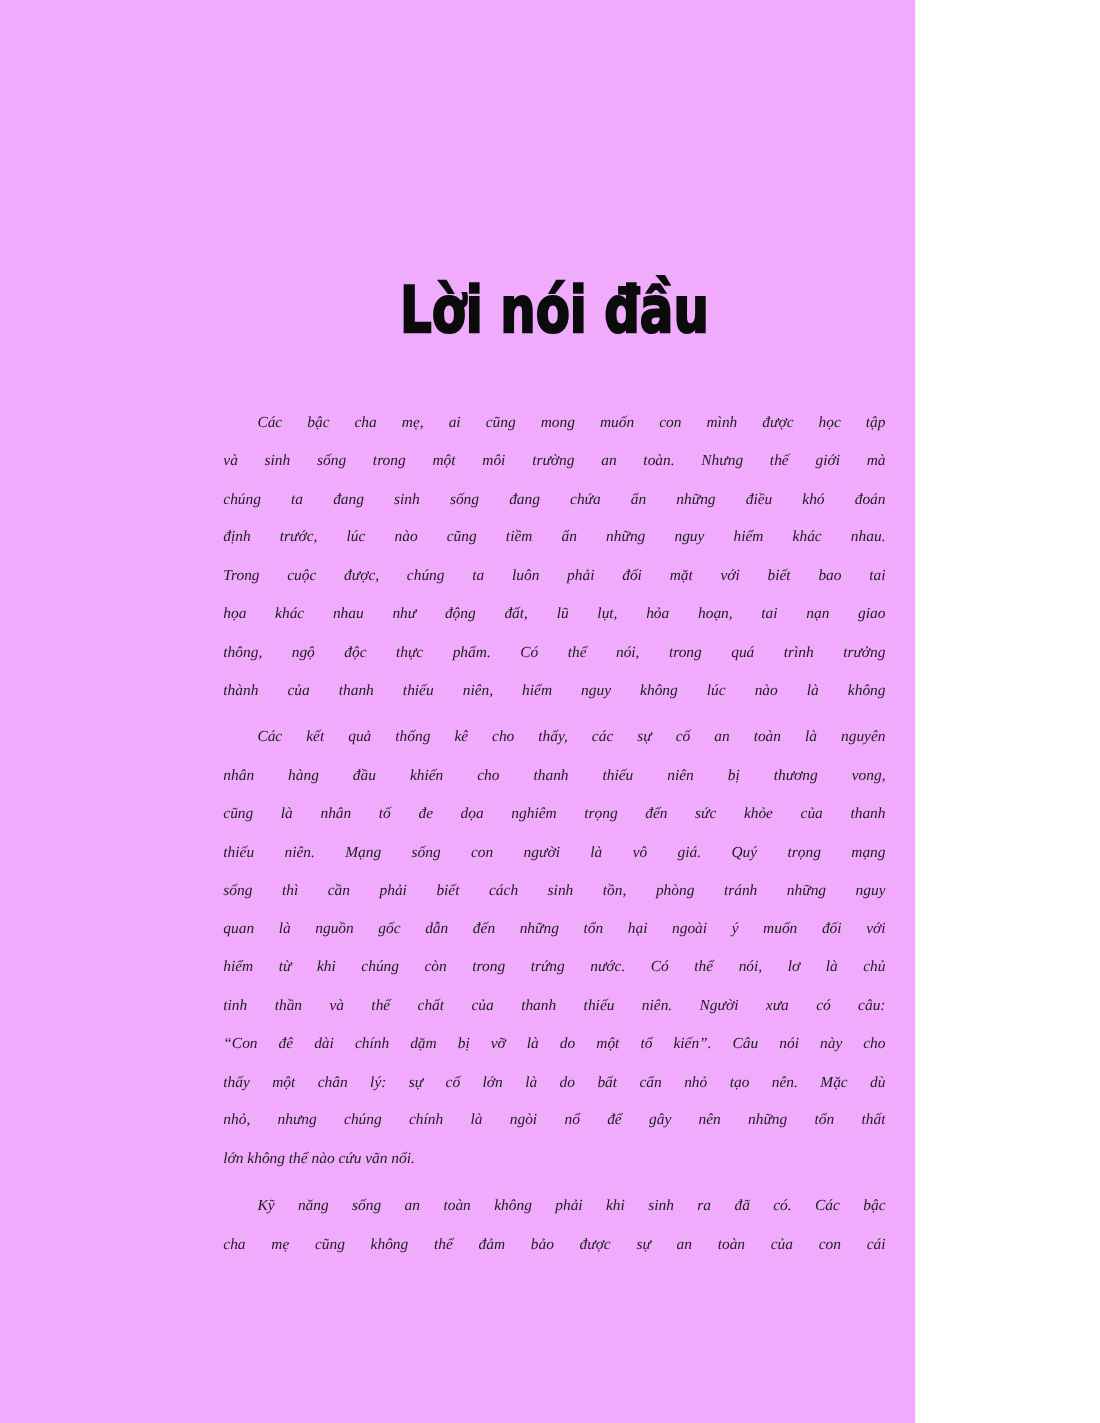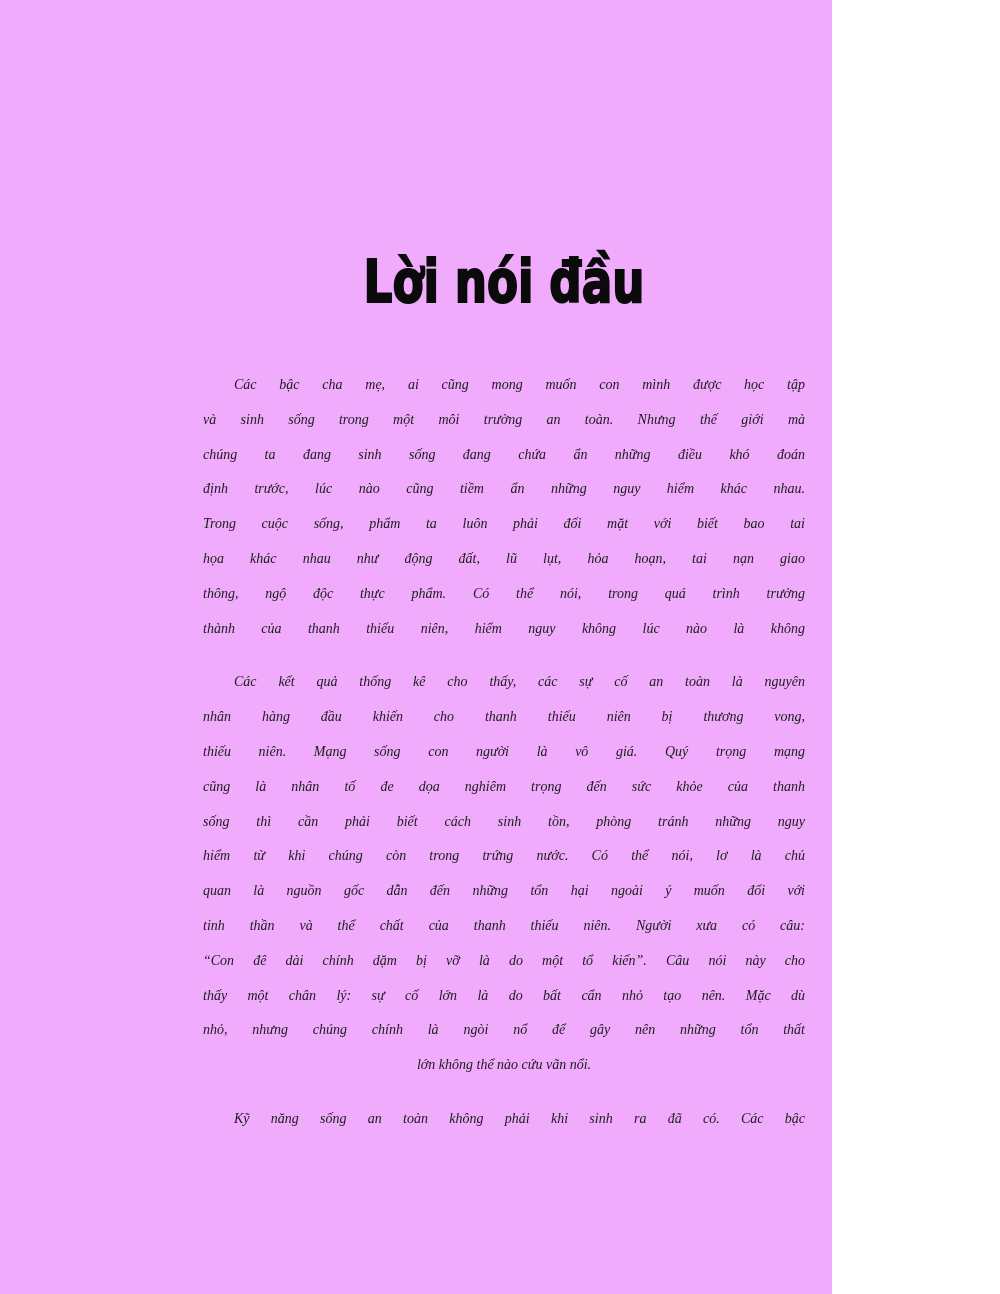--- a/index.html
+++ b/index.html
@@ -36,34 +36,34 @@
     letter-spacing: 0px;
   }
   .content {
     position: absolute;
     top: 368px;
     left: 203px;
     width: 602px;
     color: #1b1b1b;
   }
   .paragraph { margin: 0; }
-  .paragraph + .paragraph { margin-top: 19px; }
+  .paragraph + .paragraph { margin-top: 8px; }
   .line {
     font-style: italic;
     font-size: 14px;
     line-height: 34.8px;
     height: 34.8px;
     overflow: hidden;
   }
   .line.justify {
     text-align: justify;
     text-align-last: justify;
   }
   .line.left {
-    text-align: center;
+    text-align: left;
   }
   .line.indent {
     padding-left: 31px;
   }
 </style>
 </head>
 <body>
 
 <div class="page">
 
@@ -71,39 +71,40 @@
     <span class="title-text">Lời nói đầu</span>
   </div>
 
   <div class="content">
 
     <div class="paragraph">
       <div class="line justify indent">Các bậc cha mẹ, ai cũng mong muốn con mình được học tập</div>
       <div class="line justify">và sinh sống trong một môi trường an toàn. Nhưng thế giới mà</div>
       <div class="line justify">chúng ta đang sinh sống đang chứa ẩn những điều khó đoán</div>
       <div class="line justify">định trước, lúc nào cũng tiềm ẩn những nguy hiểm khác nhau.</div>
-      <div class="line justify">Trong cuộc sống, phẩm ta luôn phải đối mặt với biết bao tai</div>
+      <div class="line justify">Trong cuộc được, chúng ta luôn phải đối mặt với biết bao tai</div>
       <div class="line justify">họa khác nhau như động đất, lũ lụt, hỏa hoạn, tai nạn giao</div>
       <div class="line justify">thông, ngộ độc thực phẩm. Có thể nói, trong quá trình trưởng</div>
       <div class="line justify">thành của thanh thiếu niên, hiểm nguy không lúc nào là không</div>
     </div>
 
     <div class="paragraph">
       <div class="line justify indent">Các kết quả thống kê cho thấy, các sự cố an toàn là nguyên</div>
       <div class="line justify">nhân hàng đầu khiến cho thanh thiếu niên bị thương vong,</div>
+      <div class="line justify">cũng là nhân tố đe dọa nghiêm trọng đến sức khỏe của thanh</div>
       <div class="line justify">thiếu niên. Mạng sống con người là vô giá. Quý trọng mạng</div>
-      <div class="line justify">cũng là nhân tố đe dọa nghiêm trọng đến sức khỏe của thanh</div>
       <div class="line justify">sống thì cần phải biết cách sinh tồn, phòng tránh những nguy</div>
+      <div class="line justify">quan là nguồn gốc dẫn đến những tổn hại ngoài ý muốn đối với</div>
       <div class="line justify">hiểm từ khi chúng còn trong trứng nước. Có thể nói, lơ là chủ</div>
-      <div class="line justify">quan là nguồn gốc dẫn đến những tổn hại ngoài ý muốn đối với</div>
       <div class="line justify">tinh thần và thể chất của thanh thiếu niên. Người xưa có câu:</div>
       <div class="line justify">“Con đê dài chính dặm bị vỡ là do một tổ kiến”. Câu nói này cho</div>
       <div class="line justify">thấy một chân lý: sự cố lớn là do bất cẩn nhỏ tạo nên. Mặc dù</div>
       <div class="line justify">nhỏ, nhưng chúng chính là ngòi nổ để gây nên những tổn thất</div>
       <div class="line left">lớn không thể nào cứu vãn nổi.</div>
     </div>
 
     <div class="paragraph">
       <div class="line justify indent">Kỹ năng sống an toàn không phải khi sinh ra đã có. Các bậc</div>
+      <div class="line justify">cha mẹ cũng không thể đảm bảo được sự an toàn của con cái</div>
     </div>
 
   </div>
 </div>
 
 </body></html>

